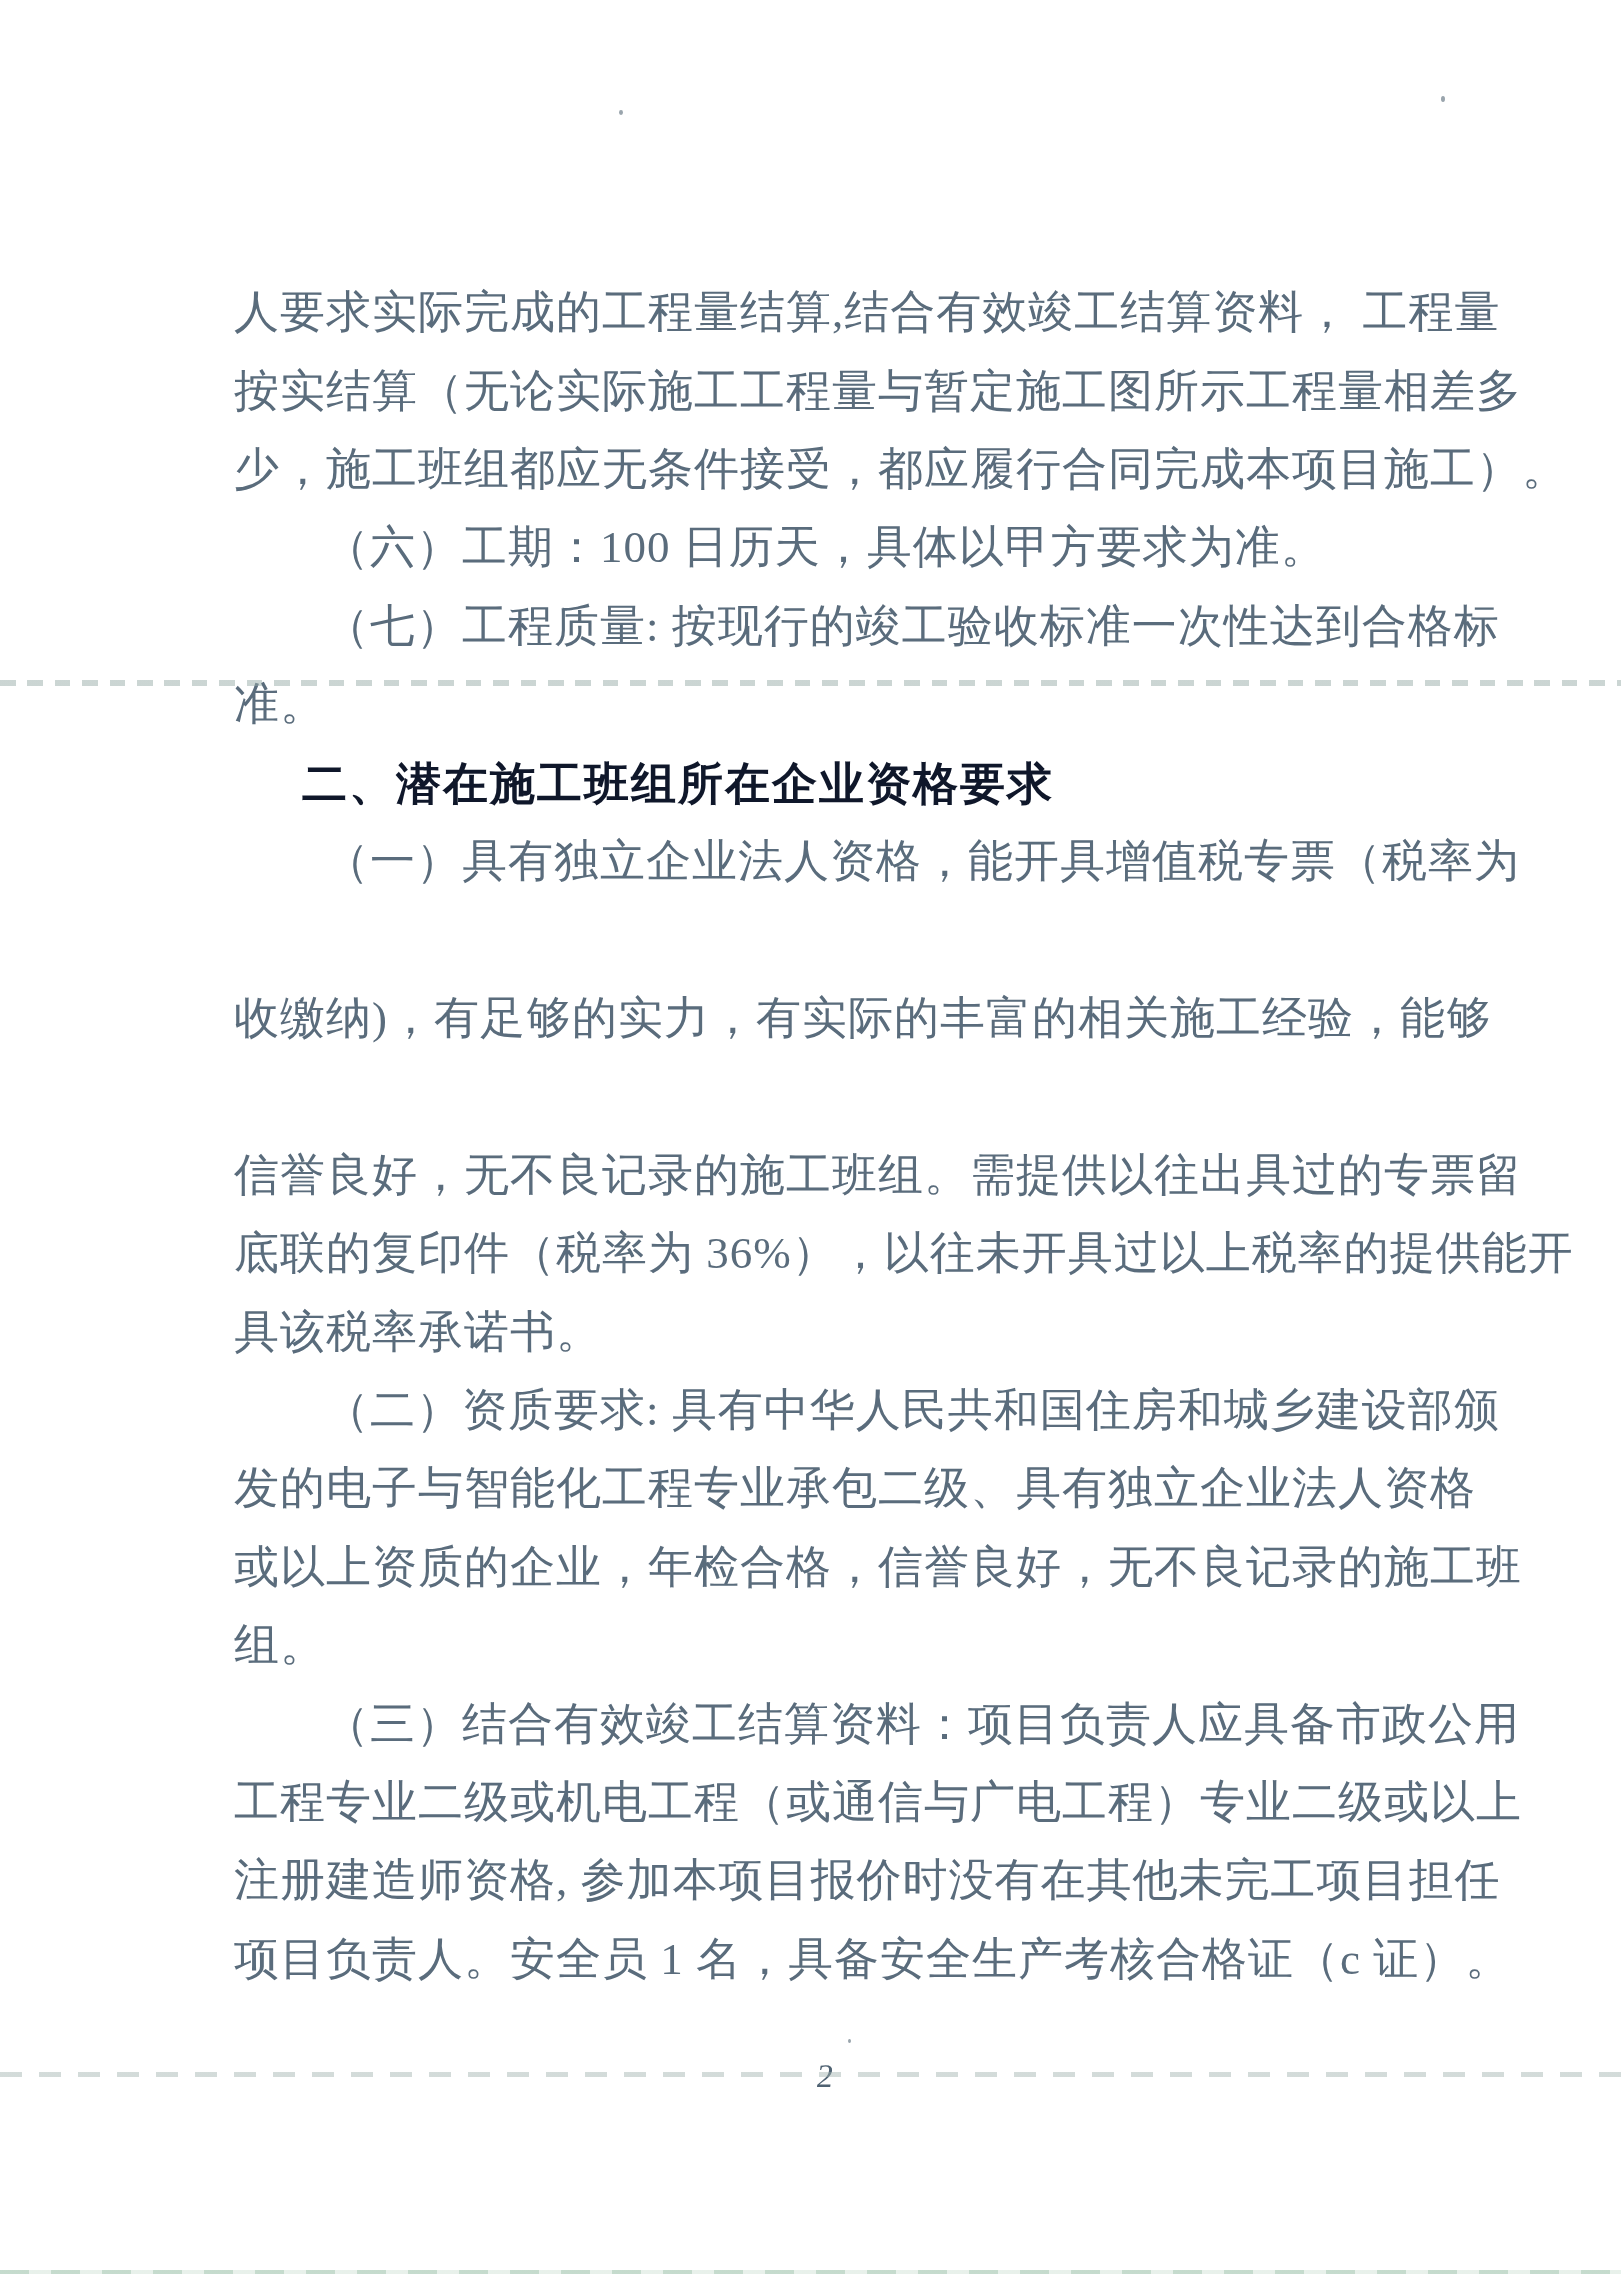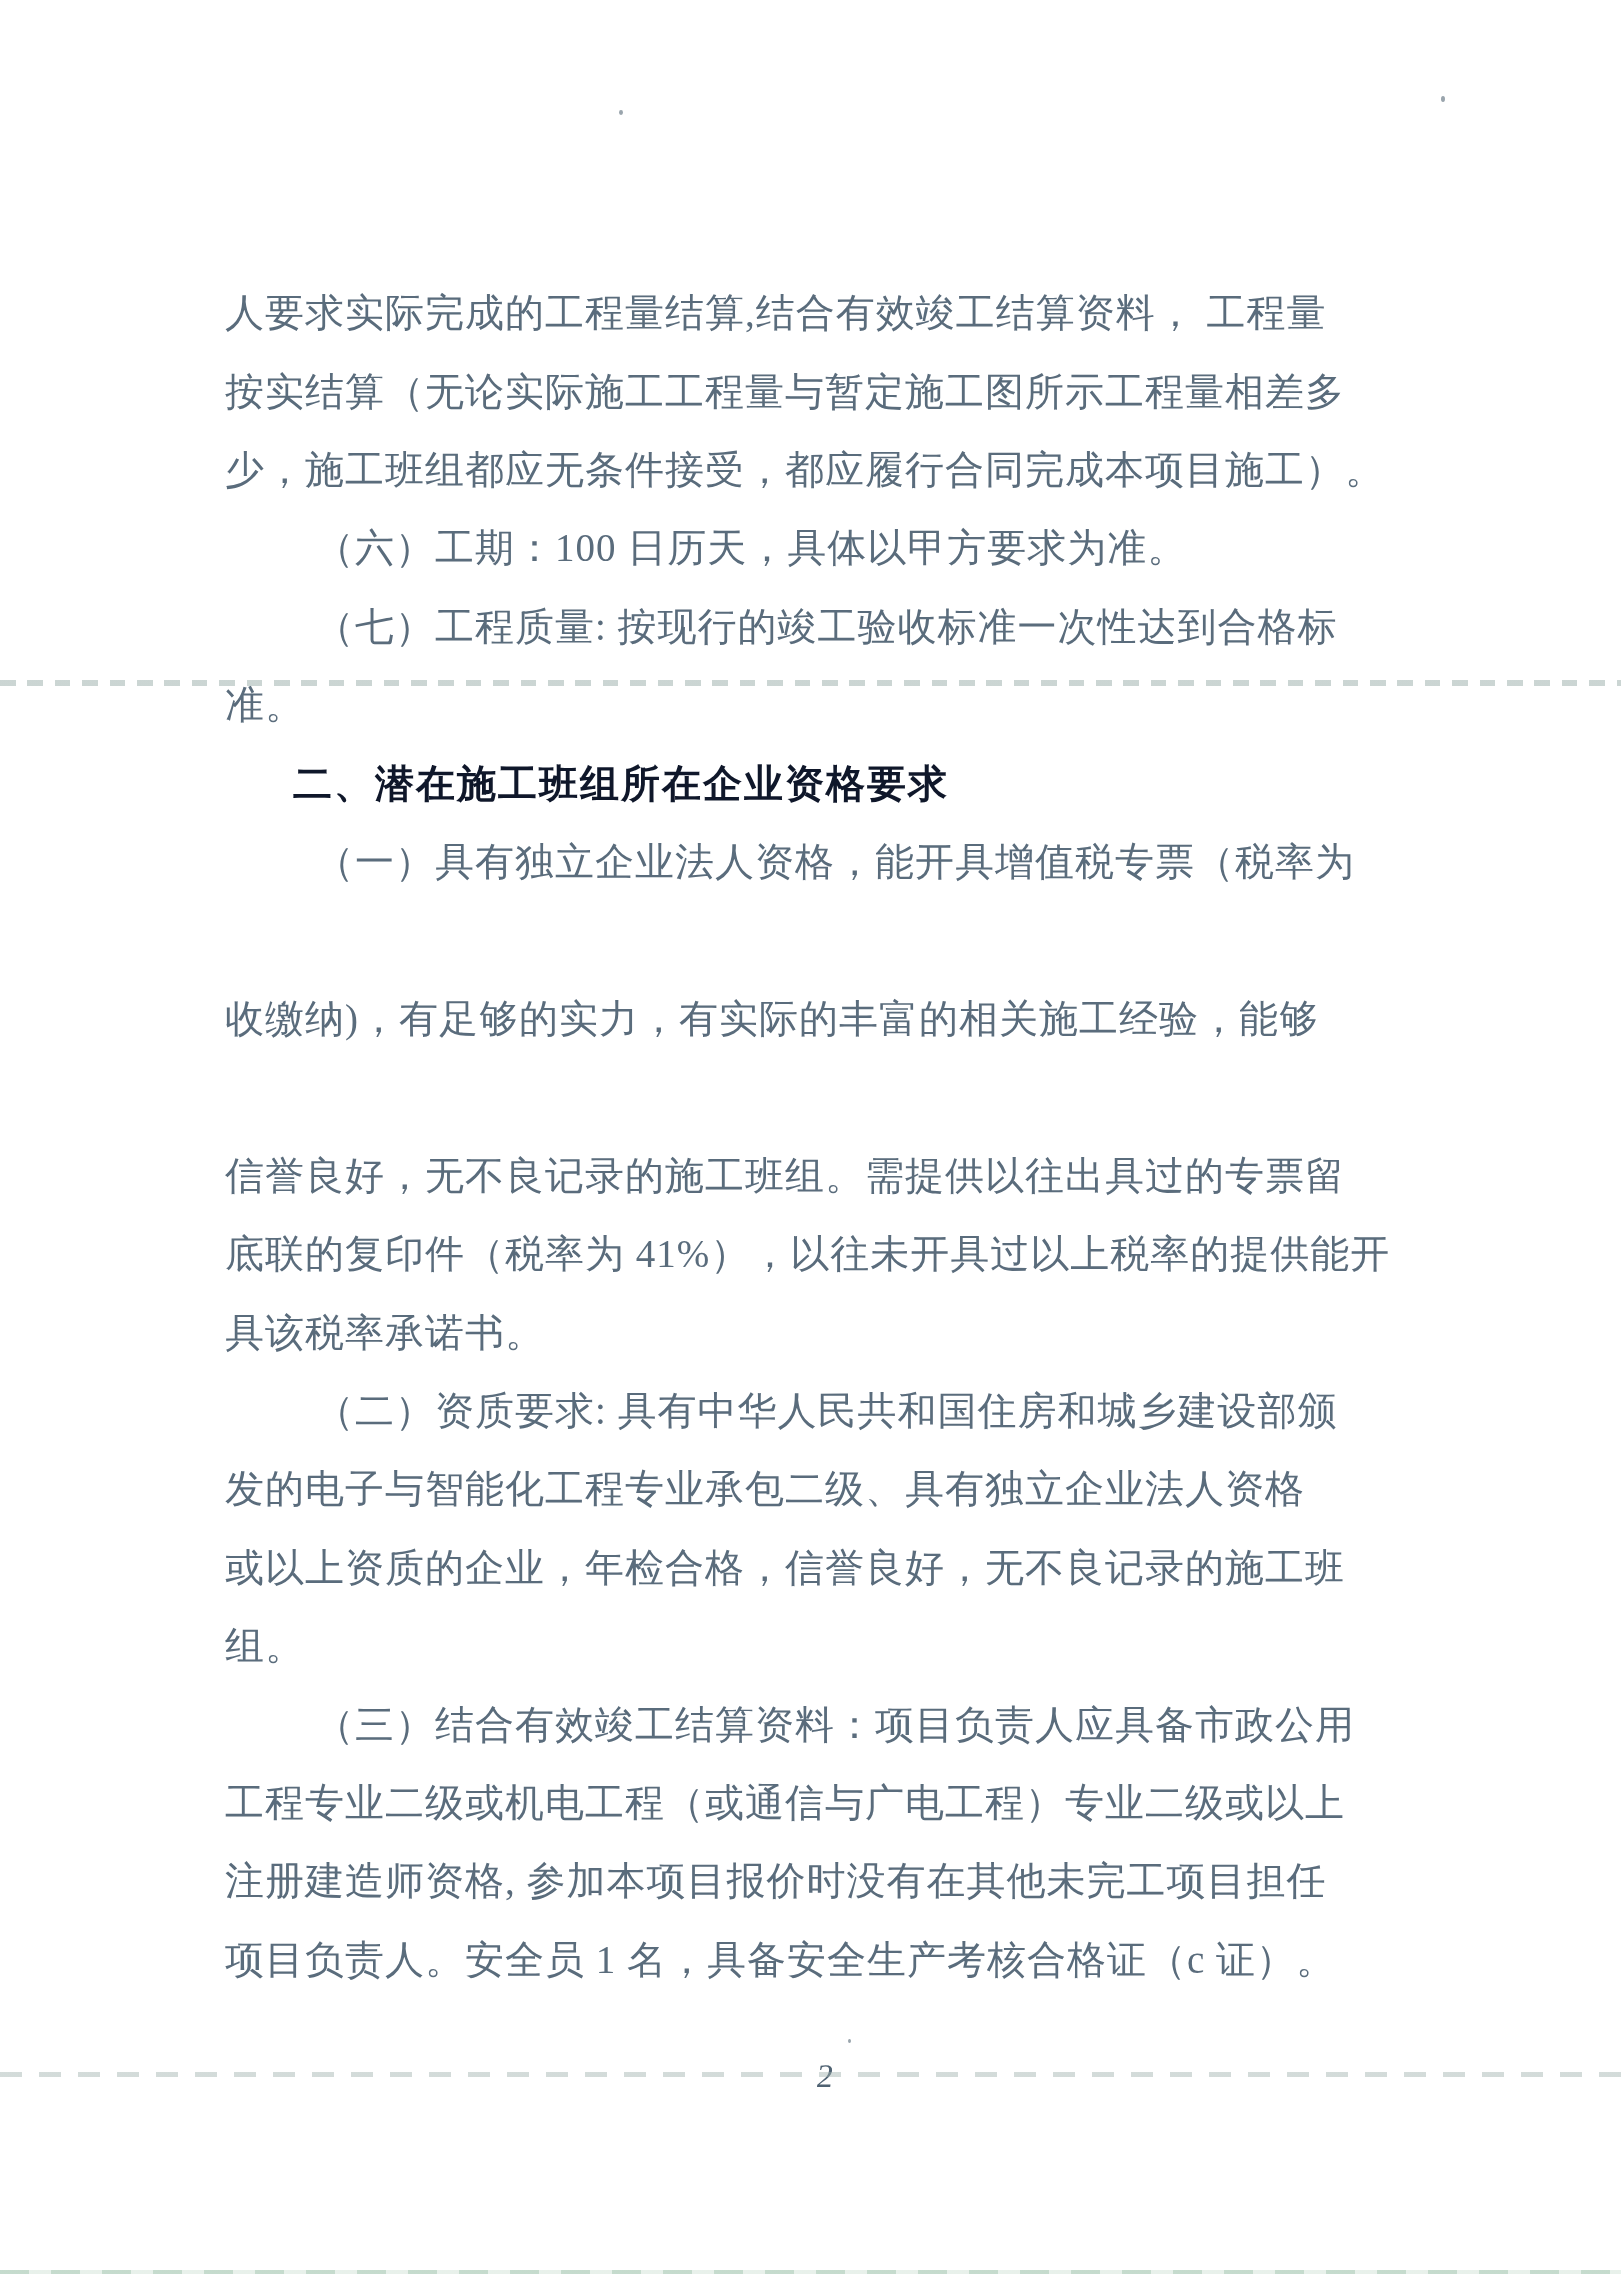--- a/index.html
+++ b/index.html
@@ -10,23 +10,23 @@
   .page {
     position: relative;
     width: 1621px;
     height: 2294px;
     background: #ffffff;
     overflow: hidden;
     font-family: "Liberation Serif", "DejaVu Serif", serif;
   }
   .line {
     position: absolute;
-    left: 225px;
+    left: 234px;
     width: 1215px;
-    font-size: 39px;
+    font-size: 45px;
     line-height: 53px;
     letter-spacing: 1px;
     color: #5a6c7c;
     white-space: nowrap;
   }
   .indent {
     text-indent: 90px;
   }
   .heading {
     font-family: "Liberation Sans", "DejaVu Sans", sans-serif;
@@ -85,21 +85,21 @@
   <div class="line" style="top:286px">人要求实际完成的工程量结算,结合有效竣工结算资料， 工程量</div>
   <div class="line" style="top:365px">按实结算（无论实际施工工程量与暂定施工图所示工程量相差多</div>
   <div class="line" style="top:443px">少，施工班组都应无条件接受，都应履行合同完成本项目施工）。</div>
   <div class="line indent" style="top:521px">（六）工期：100 日历天，具体以甲方要求为准。</div>
   <div class="line indent" style="top:600px">（七）工程质量: 按现行的竣工验收标准一次性达到合格标</div>
   <div class="line" style="top:678px">准。</div>
   <div class="line heading" style="top:757px">二、潜在施工班组所在企业资格要求</div>
   <div class="line indent" style="top:835px">（一）具有独立企业法人资格，能开具增值税专票（税率为</div>
   <div class="line" style="top:992px">收缴纳)，有足够的实力，有实际的丰富的相关施工经验，能够</div>
   <div class="line" style="top:1149px">信誉良好，无不良记录的施工班组。需提供以往出具过的专票留</div>
-  <div class="line" style="top:1227px">底联的复印件（税率为 41%），以往未开具过以上税率的提供能开</div>
+  <div class="line" style="top:1227px">底联的复印件（税率为 36%），以往未开具过以上税率的提供能开</div>
   <div class="line" style="top:1306px">具该税率承诺书。</div>
   <div class="line indent" style="top:1384px">（二）资质要求: 具有中华人民共和国住房和城乡建设部颁</div>
   <div class="line" style="top:1462px">发的电子与智能化工程专业承包二级、具有独立企业法人资格</div>
   <div class="line" style="top:1541px">或以上资质的企业，年检合格，信誉良好，无不良记录的施工班</div>
   <div class="line" style="top:1619px">组。</div>
   <div class="line indent" style="top:1698px">（三）结合有效竣工结算资料：项目负责人应具备市政公用</div>
   <div class="line" style="top:1776px">工程专业二级或机电工程（或通信与广电工程）专业二级或以上</div>
   <div class="line" style="top:1854px">注册建造师资格, 参加本项目报价时没有在其他未完工项目担任</div>
   <div class="line" style="top:1933px">项目负责人。安全员 1 名，具备安全生产考核合格证（c 证）。</div>
 

